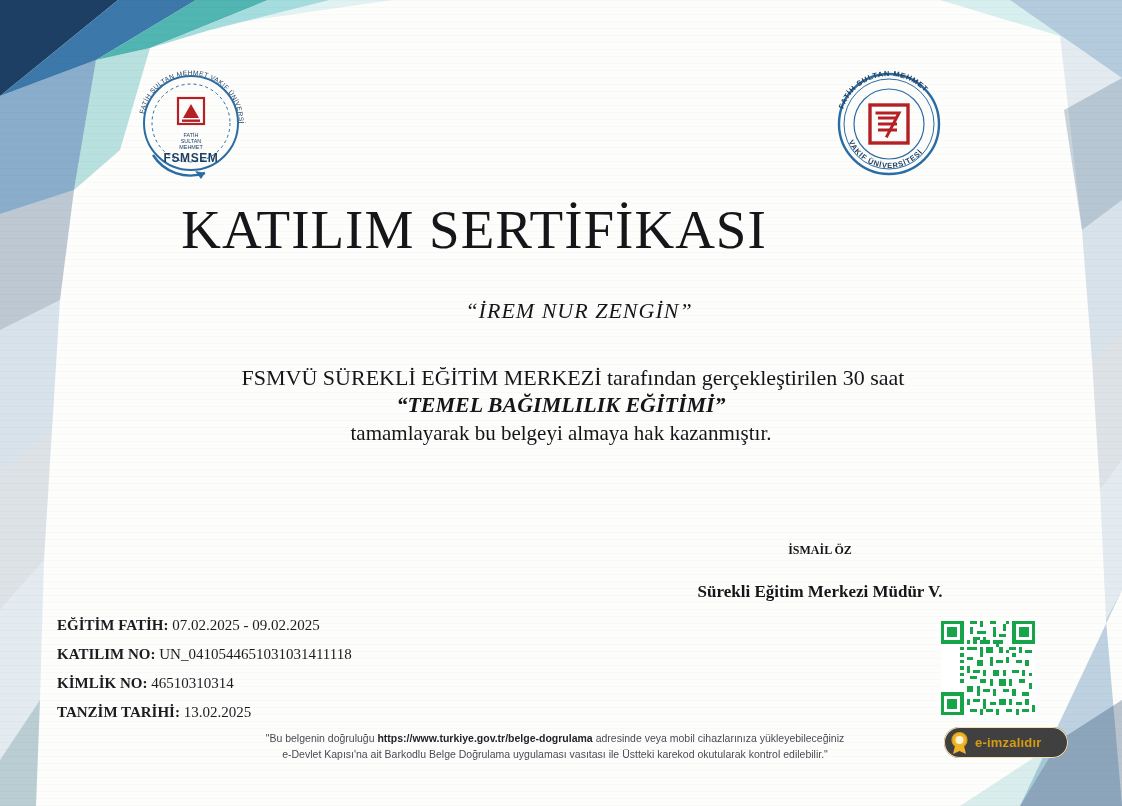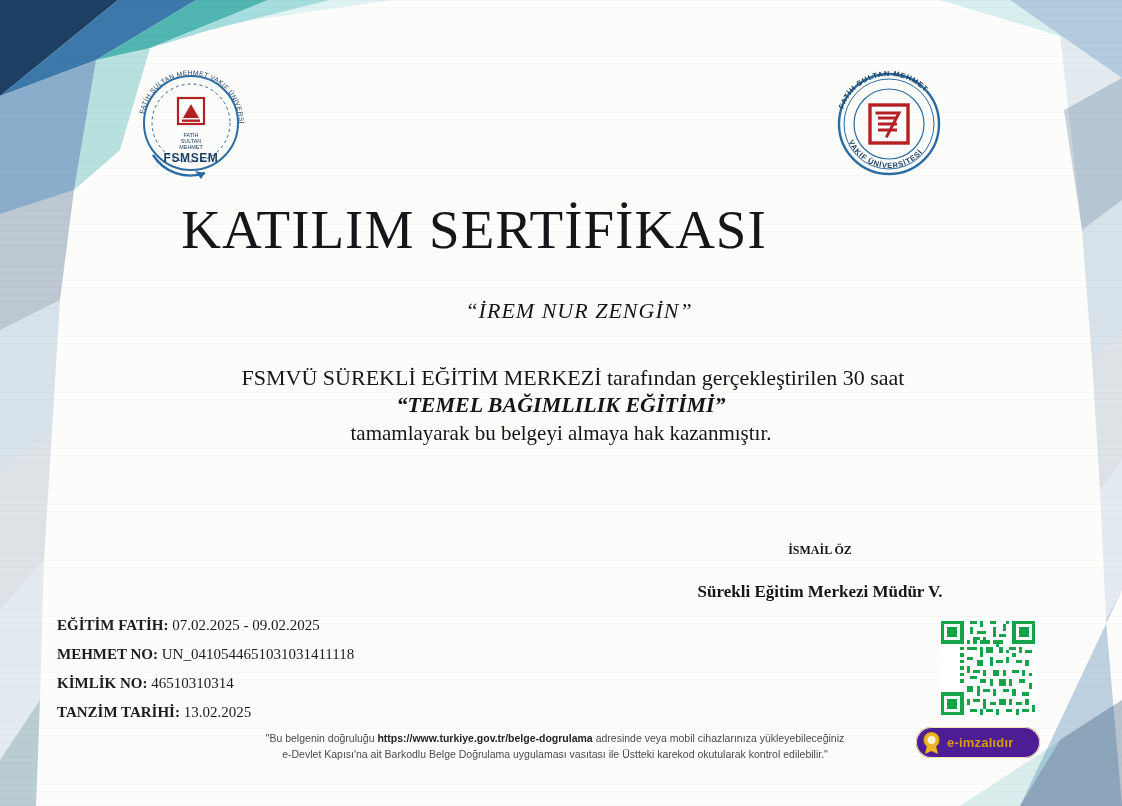--- a/index.html
+++ b/index.html
@@ -78,23 +78,23 @@
     font-family:"Liberation Serif", serif;
   }
   .meta-row .lbl{font-weight:bold;}
   .meta-row .val{font-weight:normal;}
 
   
   .qr{position:absolute;left:941px;top:621px;width:94px;height:94px;}
 
   
   .eimza{
-    position:absolute;left:916px;top:727px;
+    position:absolute;left:944px;top:727px;
     width:124px;height:31px;border-radius:16px;
-    background:#4c1d95;
+    background:#404040;
     display:flex;align-items:center;
     box-shadow:0 0 0 1px #f3e2b2 inset;
   }
   .eimza .ribbon{margin-left:5px;width:21px;height:24px;}
   .eimza .etext{
     font-family:"Liberation Sans", sans-serif;
     font-size:13px;font-weight:bold;color:#d79b12;margin-left:5px;letter-spacing:.2px;
   }
 
   
@@ -197,21 +197,21 @@
 
   <div class="sign-name">İSMAİL ÖZ</div>
   <div class="sign-title">Sürekli Eğitim Merkezi Müdür V.</div>
 
   <div class="meta">
     <div class="meta-row">
       <span class="lbl">EĞİTİM FATİH:</span>
       <span class="val">07.02.2025 - 09.02.2025</span>
     </div>
     <div class="meta-row">
-      <span class="lbl">MEHMET NO:</span>
+      <span class="lbl">KATILIM NO:</span>
       <span class="val">UN_0410544651031031411118</span>
     </div>
     <div class="meta-row">
       <span class="lbl">KİMLİK NO:</span>
       <span class="val">46510310314</span>
     </div>
     <div class="meta-row">
       <span class="lbl">TANZİM TARİHİ:</span>
       <span class="val">13.02.2025</span>
     </div>

